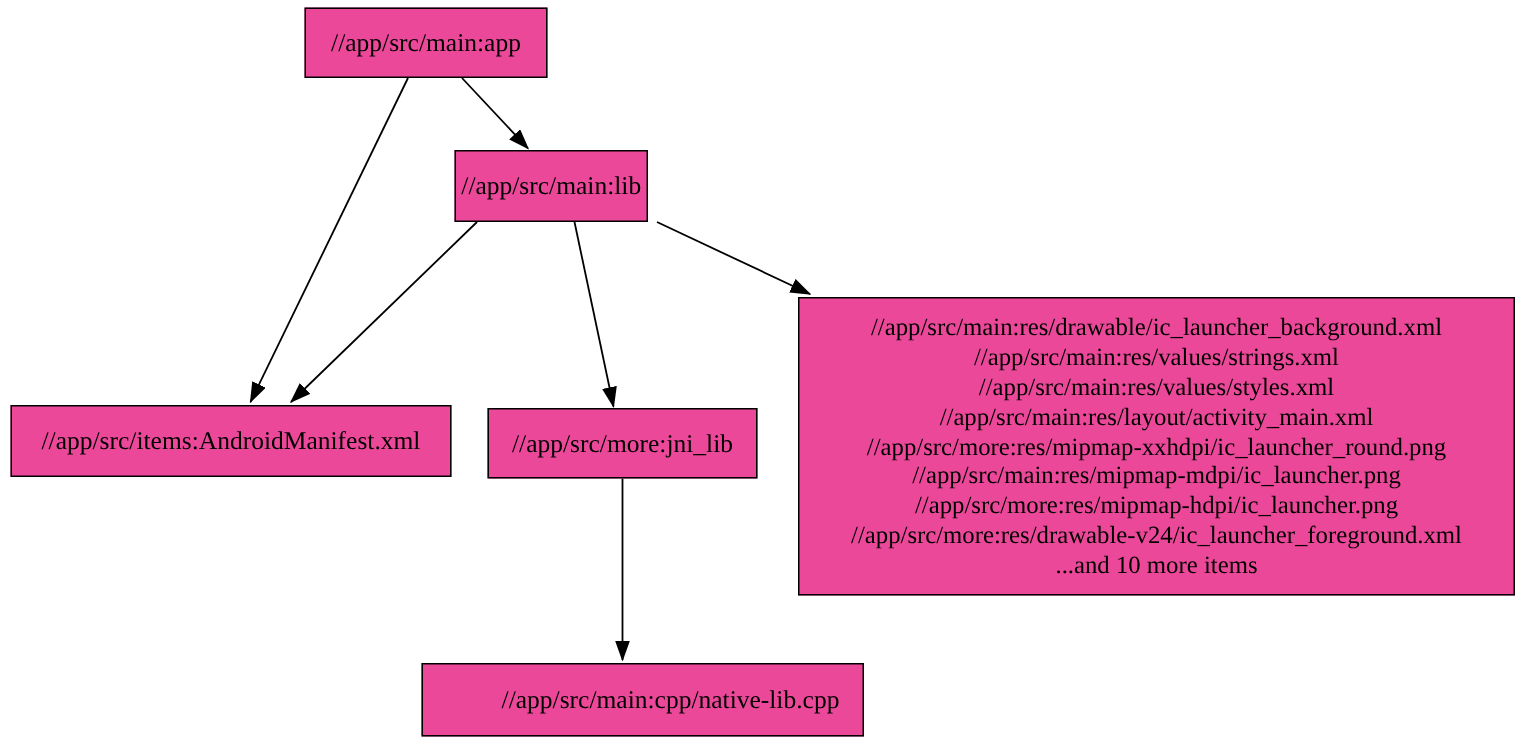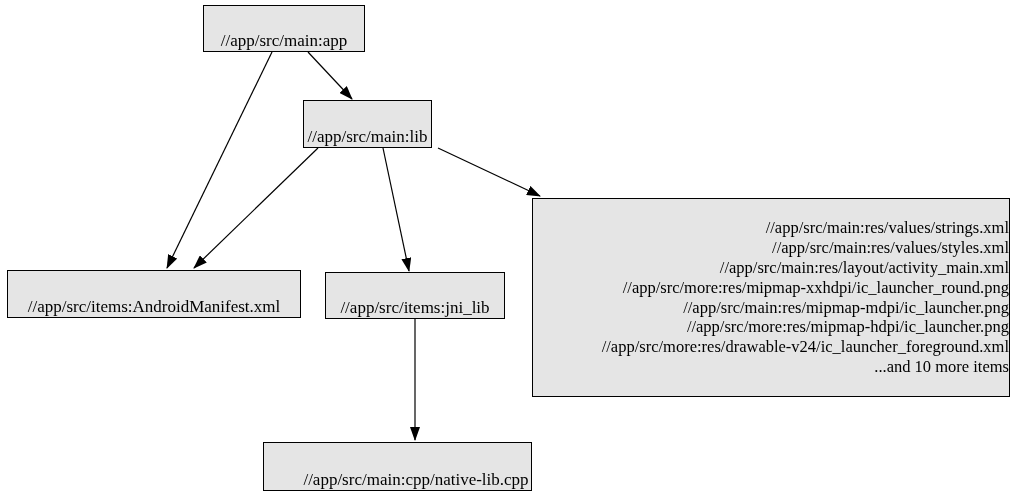--- a/index.html
+++ b/index.html
@@ -19,41 +19,41 @@
     position: absolute;
     left: 0;
     top: 0;
     width: 1018px;
     height: 496px;
     pointer-events: none;
   }
   .node {
     position: absolute;
     box-sizing: border-box;
-    background: #e5e5e5;
+    background: #ec4899;
     border: 1px solid #000000;
     color: #000000;
     display: flex;
-    align-items: flex-end;
+    align-items: center;
     justify-content: center;
     text-align: center;
     font-size: 17px;
     white-space: nowrap;
   }
   .node.multiline {
     flex-direction: column;
     font-size: 16.5px;
     line-height: 19.8px;
   }
   #node-app     { left: 203px; top: 5px;   width: 162px; height: 47px; }
   #node-lib     { left: 303px; top: 100px; width: 129px; height: 48px; }
   #node-manifest{ left: 7px;   top: 270px; width: 294px; height: 48px; }
   #node-jni     { left: 325px; top: 272px; width: 180px; height: 47px; }
   #node-res     { left: 532px; top: 198px; width: 478px; height: 199px; }
-  #node-native  { left: 263px; top: 442px; width: 269px; height: 49px; padding-left: 37px; }
+  #node-native  { left: 281px; top: 442px; width: 295px; height: 49px; padding-left: 37px; }
 </style>
 </head>
 <body>
 
 <div class="canvas">
 
   <svg class="edges" viewBox="0 0 1018 496" xmlns="http://www.w3.org/2000/svg">
     <defs>
       <marker id="arrow" markerUnits="userSpaceOnUse" markerWidth="14" markerHeight="10" refX="13" refY="5" orient="auto">
         <path d="M0,0 L14,5 L0,10 z" fill="#000000"></path>
@@ -73,24 +73,25 @@
 
   <div class="node" id="node-lib">
     <span>//app/src/main:lib</span>
   </div>
 
   <div class="node" id="node-manifest">
     <span>//app/src/items:AndroidManifest.xml</span>
   </div>
 
   <div class="node" id="node-jni">
-    <span>//app/src/items:jni_lib</span>
+    <span>//app/src/more:jni_lib</span>
   </div>
 
   <div class="node multiline" id="node-res">
+    <div>//app/src/main:res/drawable/ic_launcher_background.xml</div>
     <div>//app/src/main:res/values/strings.xml</div>
     <div>//app/src/main:res/values/styles.xml</div>
     <div>//app/src/main:res/layout/activity_main.xml</div>
     <div>//app/src/more:res/mipmap-xxhdpi/ic_launcher_round.png</div>
     <div>//app/src/main:res/mipmap-mdpi/ic_launcher.png</div>
     <div>//app/src/more:res/mipmap-hdpi/ic_launcher.png</div>
     <div>//app/src/more:res/drawable-v24/ic_launcher_foreground.xml</div>
     <div>...and 10 more items</div>
   </div>
 

